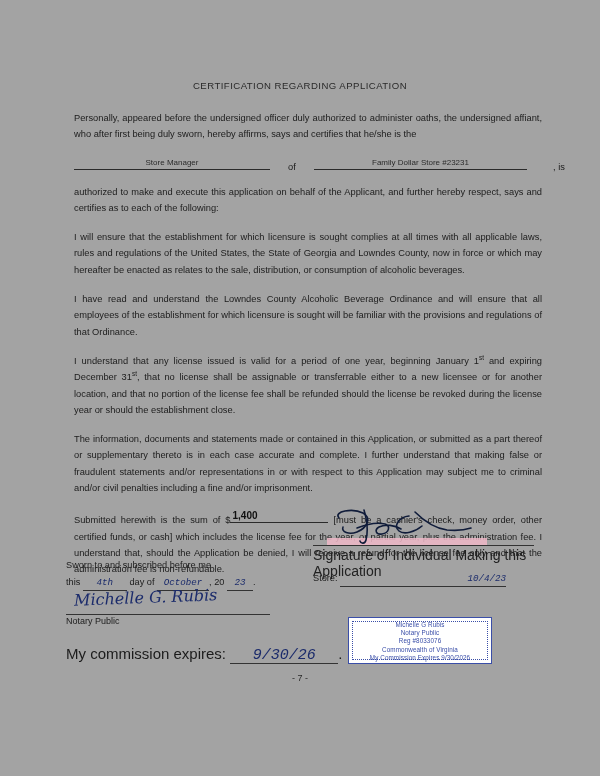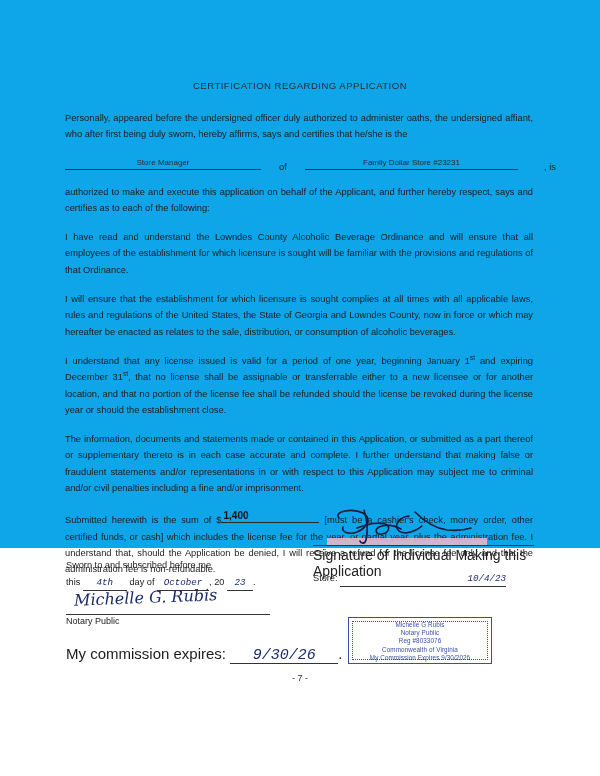--- a/index.html
+++ b/index.html
@@ -15,36 +15,36 @@
     position: relative;
     width: 600px;
     height: 776px;
     background: #ffffff;
     overflow: hidden;
   }
   #sheet {
     position: absolute;
     left: 0; top: 0;
     width: 600px;
-    height: 548px;
-    background: #0ea5e9;
+    height: 776px;
+    background: #a3a3a3;
   }
   .doc-title {
     position: absolute;
     left: 0;
     top: 80px;
     width: 600px;
     text-align: center;
     font-size: 9.6px;
     letter-spacing: 0.45px;
     color: #2a2a2a;
   }
   .body-col {
     position: absolute;
-    left: 65px;
+    left: 74px;
     width: 468px;
     top: 110px;
   }
   p.para {
     margin: 0 0 13px 0;
     font-size: 9.3px;
     line-height: 16.3px;
     text-align: justify;
     color: #1c1c1c;
   }
@@ -291,23 +291,23 @@
 
       <div class="fillrow">
         <span class="blank blank-role">Store Manager</span><span class="of">of</span><span class="blank blank-entity">Family Dollar Store #23231</span><span class="tail">, is</span>
       </div>
 
       <p class="para">
         <span>authorized to make and execute this application on behalf of the Applicant, and further hereby respect,</span>
         <span>says and certifies as to each of the following:</span>
       </p>
 
+      <p class="para">I will ensure that the establishment for which licensure is sought complies at all times with all applicable laws, rules and regulations of the United States, the State of Georgia and Lowndes County, now in force or which may hereafter be enacted as relates to the sale, distribution, or consumption of alcoholic beverages.</p>
+
       <p class="para">I have read and understand the Lowndes County Alcoholic Beverage Ordinance and will ensure that all employees of the establishment for which licensure is sought will be familiar with the provisions and regulations of that Ordinance.</p>
-
-      <p class="para">I will ensure that the establishment for which licensure is sought complies at all times with all applicable laws, rules and regulations of the United States, the State of Georgia and Lowndes County, now in force or which may hereafter be enacted as relates to the sale, distribution, or consumption of alcoholic beverages.</p>
 
       <p class="para"><span>I understand that any license issued is valid for a period of one year, beginning January 1</span><sup>st</sup><span> and expiring December 31</span><sup>st</sup><span>, that no license shall be assignable or transferrable either to a new licensee or for another location, and that no portion of the license fee shall be refunded should the license be revoked during the license year or should the establishment close.</span></p>
 
       <p class="para">The information, documents and statements made or contained in this Application, or submitted as a part thereof or supplementary thereto is in each case accurate and complete.  I further understand that making false or fraudulent statements and/or representations in or with respect to this Application may subject me to criminal and/or civil penalties including a fine and/or imprisonment.</p>
 
       <p class="para"><span>Submitted herewith is the sum of $</span><span class="blank blank-amount">1,400</span> <span>[must be a cashier's check, money order, other certified funds, or cash] which includes the license fee for the year, or partial year, plus the administration fee.  I understand that, should the Application be denied, I will receive a refund for the license fee only and that the administration fee is non-refundable.</span></p>
 
     </div>
 
     <div class="sig-block">

